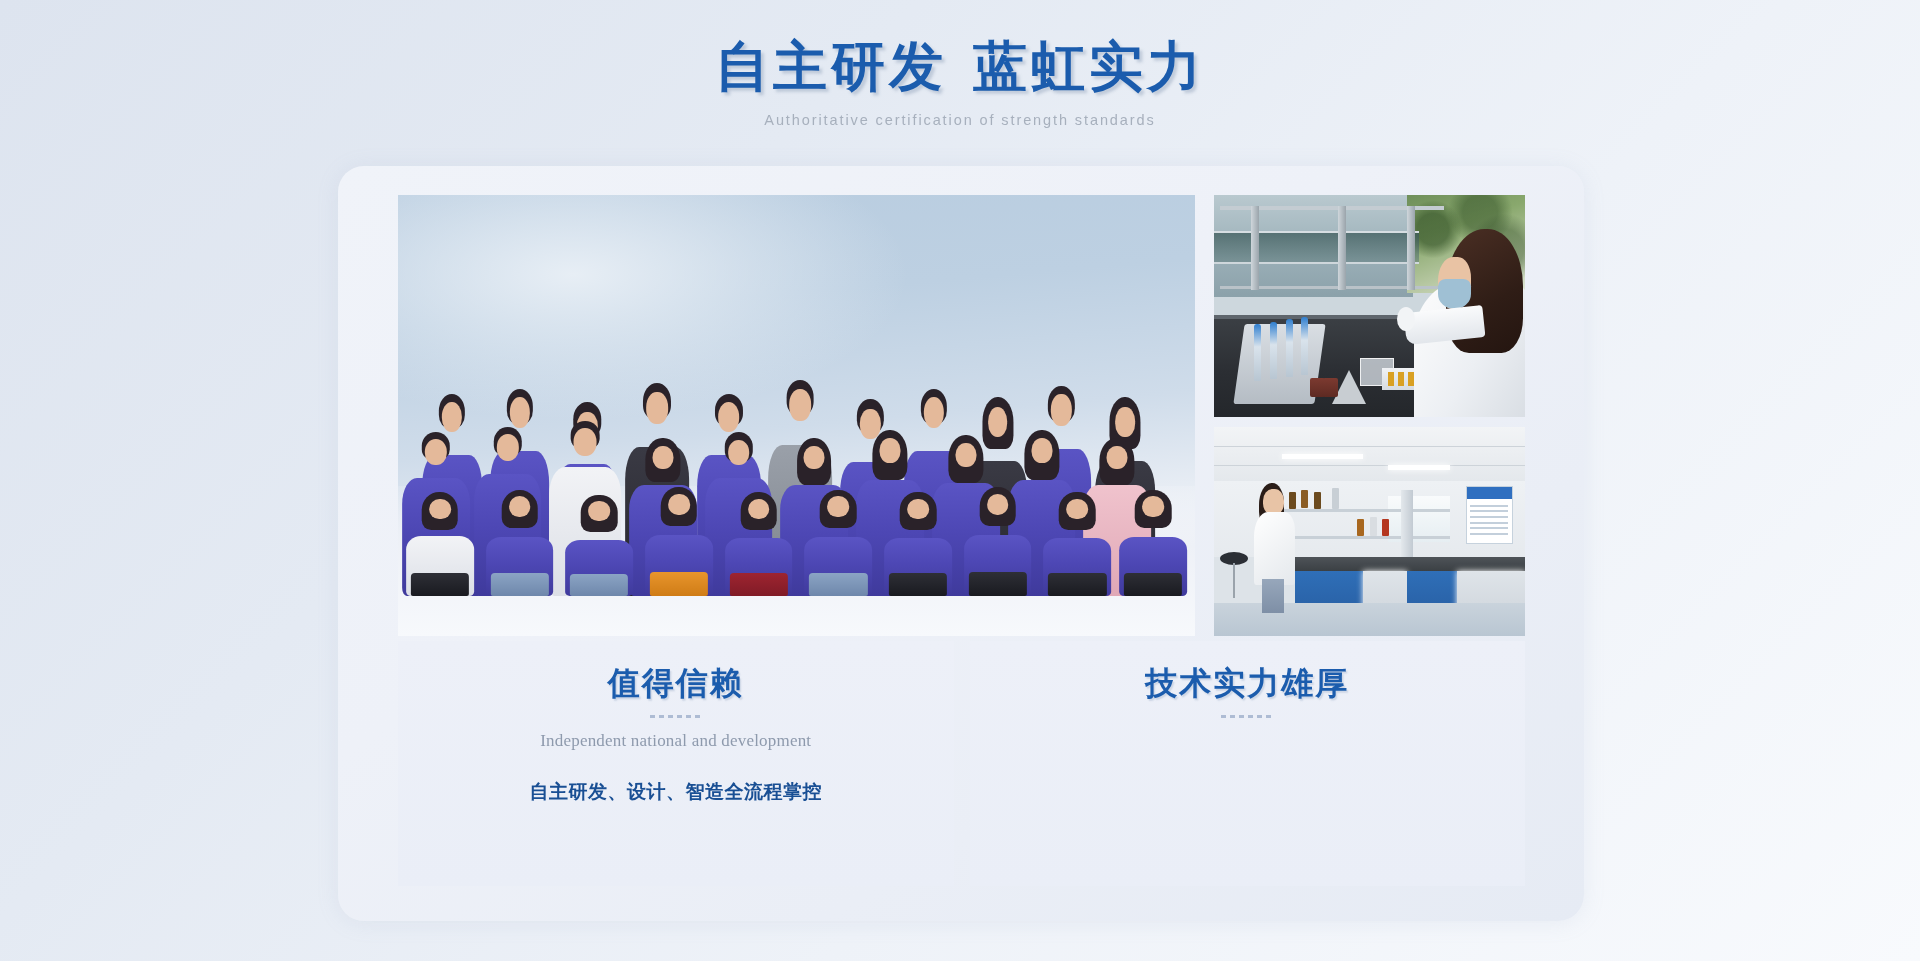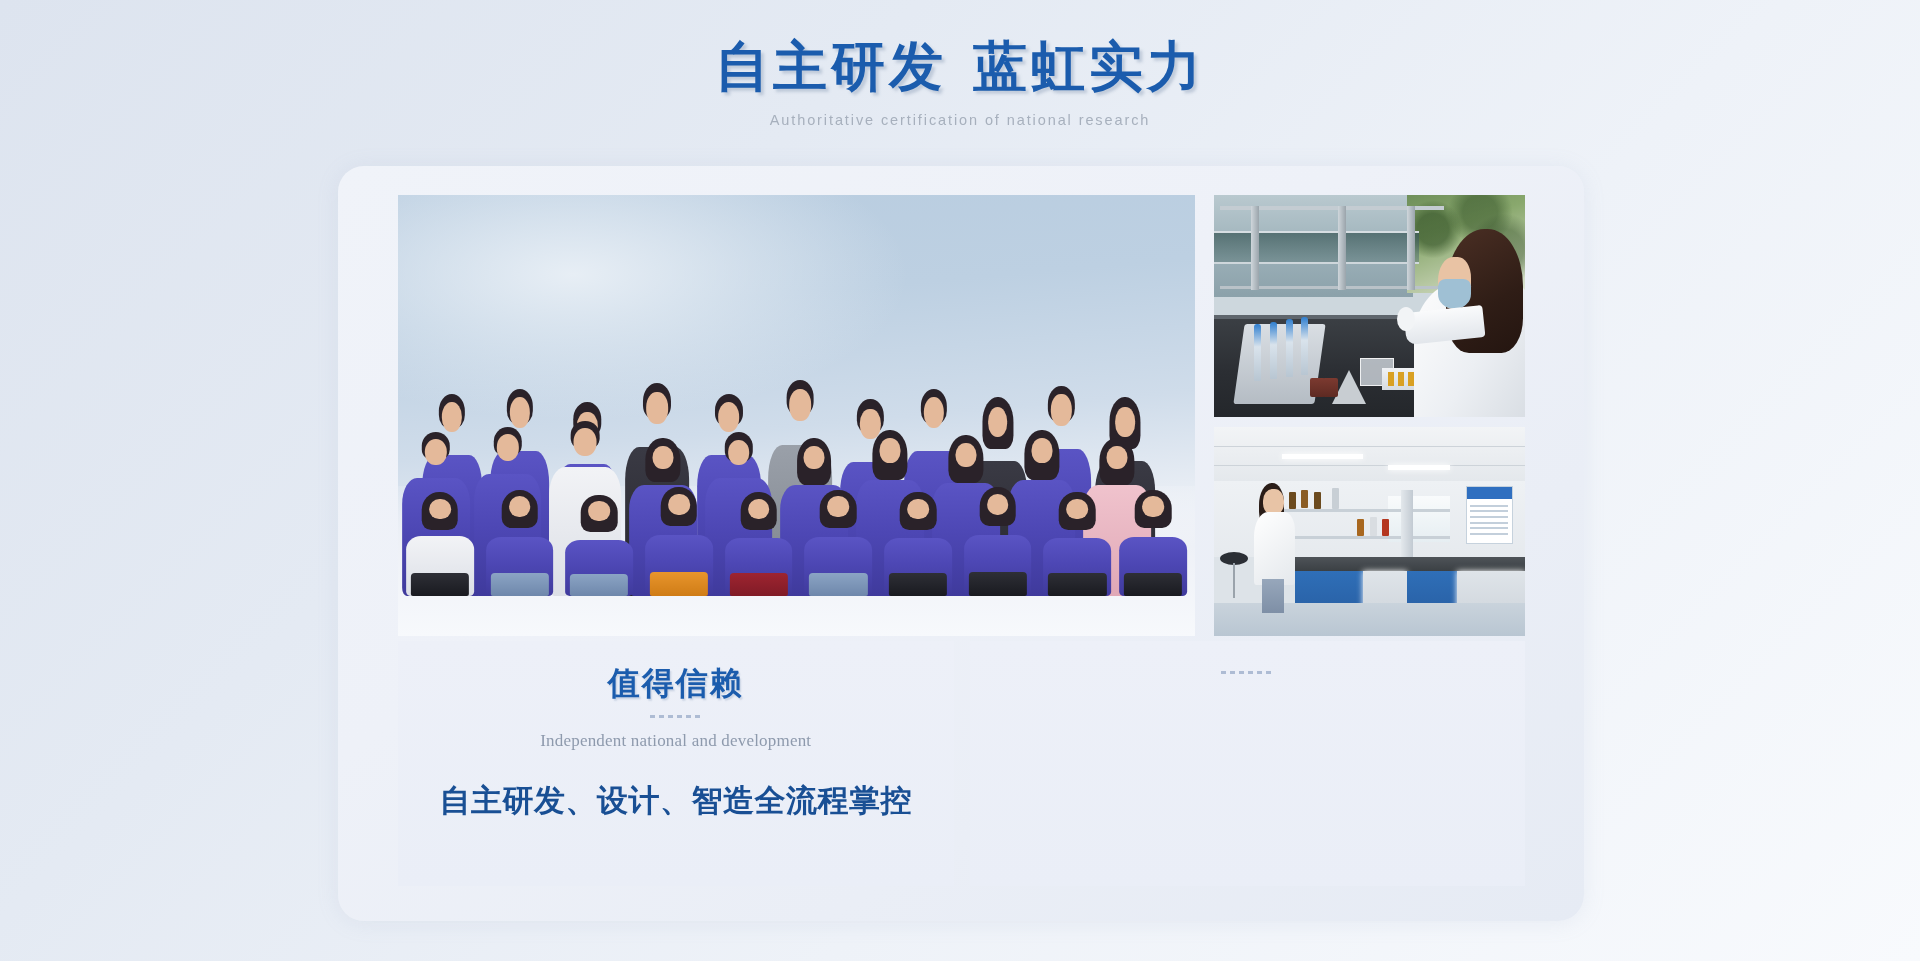--- a/index.html
+++ b/index.html
@@ -334,35 +334,35 @@
     margin-top: 13px;
     font-family: "Liberation Serif", "DejaVu Serif", serif;
     font-size: 17px;
     color: #8e9aad;
     letter-spacing: 0.2px;
   }
   .card-desc {
     margin-top: 26px;
     font-family: "Liberation Serif", "DejaVu Serif", serif;
     font-weight: bold;
-    font-size: 31px;
+    font-size: 19px;
     line-height: 1.55;
     letter-spacing: 0.5px;
     color: #194f94;
   }
   .card-desc.single { margin-top: 37px; }
 </style>
 </head>
 <body>
 
 <div class="header">
   <div class="main-title">
     <span>自主研发</span><span class="gap"></span><span>蓝虹实力</span>
   </div>
-  <div class="sub-title">Authoritative certification of national research</div>
+  <div class="sub-title">Authoritative certification of strength standards</div>
 </div>
 
 <div class="panel">
 
   <div class="photos">
 
     <div class="photo photo-team">
       <div class="team-bg"></div>
       <div class="team-floor"></div>
       <div class="crowd">
@@ -629,17 +629,18 @@
     <div class="card">
       <div class="card-title">值得信赖</div>
       <div class="card-divider"></div>
       <div class="card-en">Independent national and development</div>
       <div class="card-desc">
         <div>自主研发、设计、智造全流程掌控</div>
       </div>
     </div>
 
     <div class="card">
+      <div class="card-title">技术实力雄厚</div>
       <div class="card-divider"></div>
     </div>
 
   </div>
 </div>
 
 </body></html>

